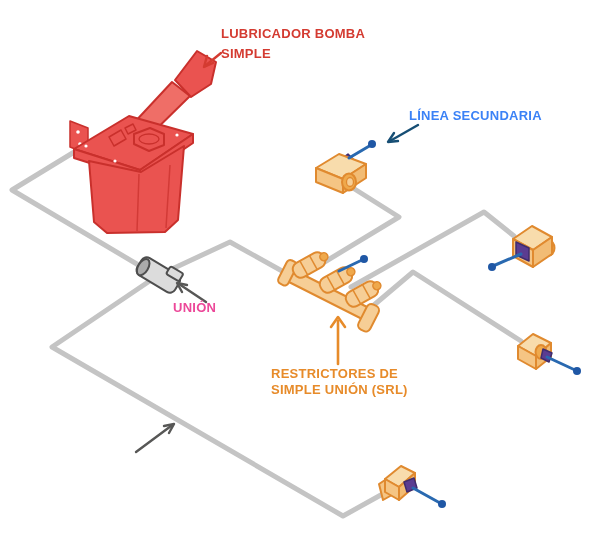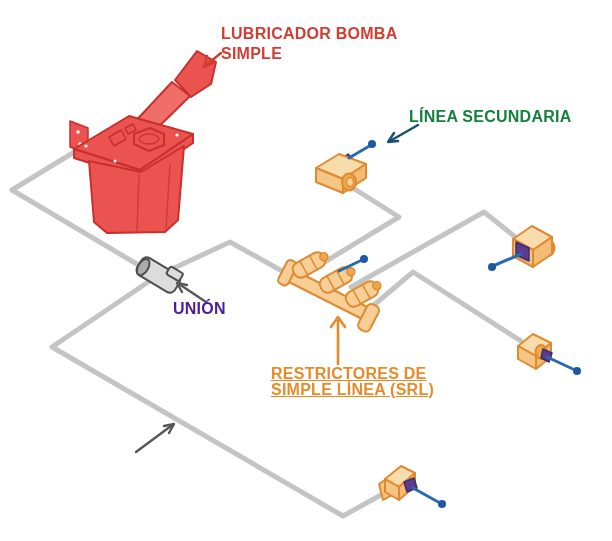--- a/index.html
+++ b/index.html
@@ -1,25 +1,25 @@
 <!DOCTYPE html>
 <html><head>
 <meta charset="utf-8">
 <style>
   html,body{margin:0;padding:0;background:#fff;}
   #stage{position:relative;width:612px;height:541px;background:#fff;overflow:hidden;
          font-family:"Liberation Sans",sans-serif;}
   #stage svg{position:absolute;left:0;top:0;}
-  .lbl{position:absolute;font-weight:bold;font-size:16px;letter-spacing:.25px;white-space:nowrap;}
+  .lbl{position:absolute;font-weight:bold;font-size:13px;letter-spacing:.25px;white-space:nowrap;}
   .lbl span{display:block;}
   .lh-tall{line-height:20px;}
-  .lh-norm{line-height:15.5px;text-decoration:underline;}
+  .lh-norm{line-height:15.5px;}
   .c-red{color:#D43B31;}
-  .c-navy{color:#15803d;padding-left:12px;}
-  .c-gray{color:#4c1d95;}
+  .c-navy{color:#3b82f6;padding-left:12px;}
+  .c-gray{color:#ec4899;}
   .c-orange{color:#E78B2A;}
 </style>
 </head>
 <body>
 
 <div id="stage">
 
 <svg width="612" height="541" viewBox="0 0 612 541">
 
   <g fill="none" stroke="#C4C4C4" stroke-width="5" stroke-linejoin="round" stroke-linecap="round">
@@ -175,17 +175,17 @@
   <div class="lbl c-navy" style="left:397px;top:108px;">
     <span>LÍNEA SECUNDARIA</span>
   </div>
 
   <div class="lbl c-gray" style="left:173px;top:300px;">
     <span>UNIÓN</span>
   </div>
 
   <div class="lbl c-orange lh-norm" style="left:271px;top:366px;">
     <span>RESTRICTORES DE</span>
-    <span>SIMPLE LÍNEA (SRL)</span>
+    <span>SIMPLE UNIÓN (SRL)</span>
   </div>
 
 
 </div>
 
 </body></html>

